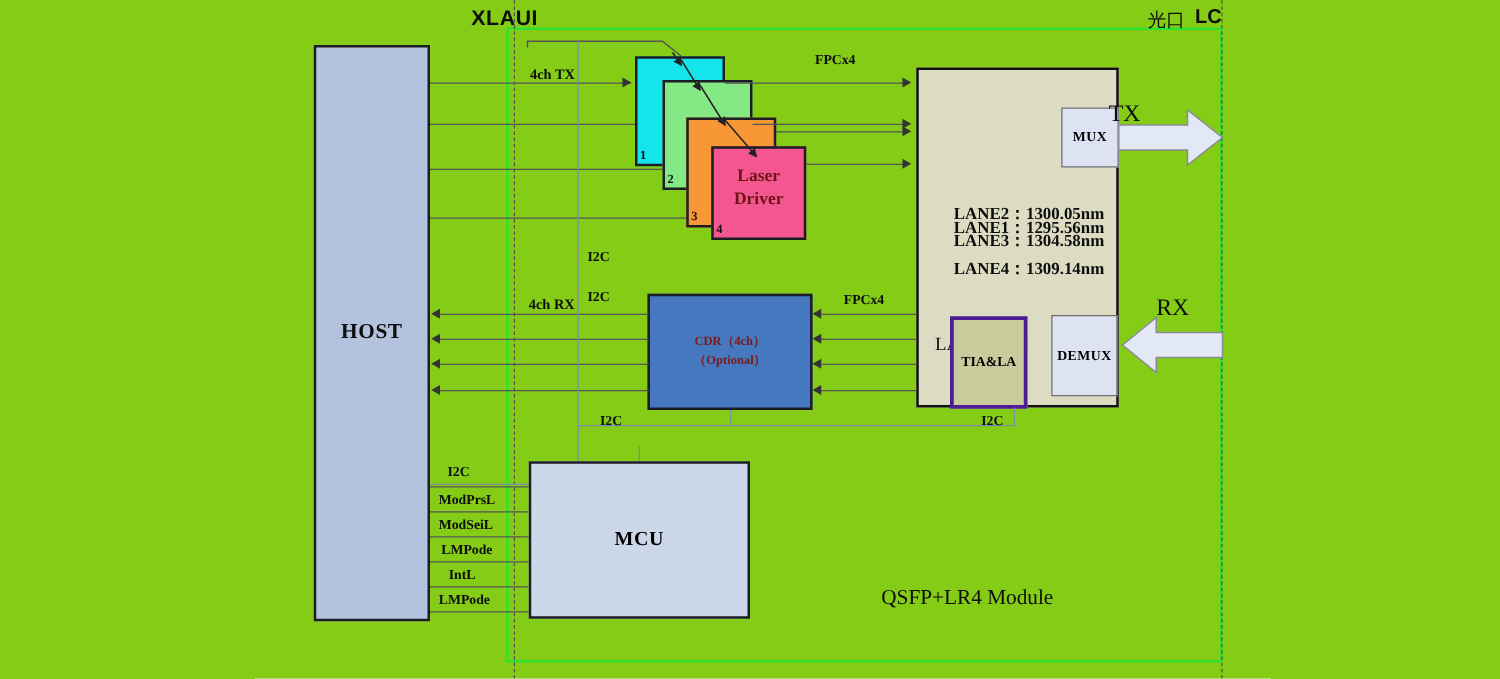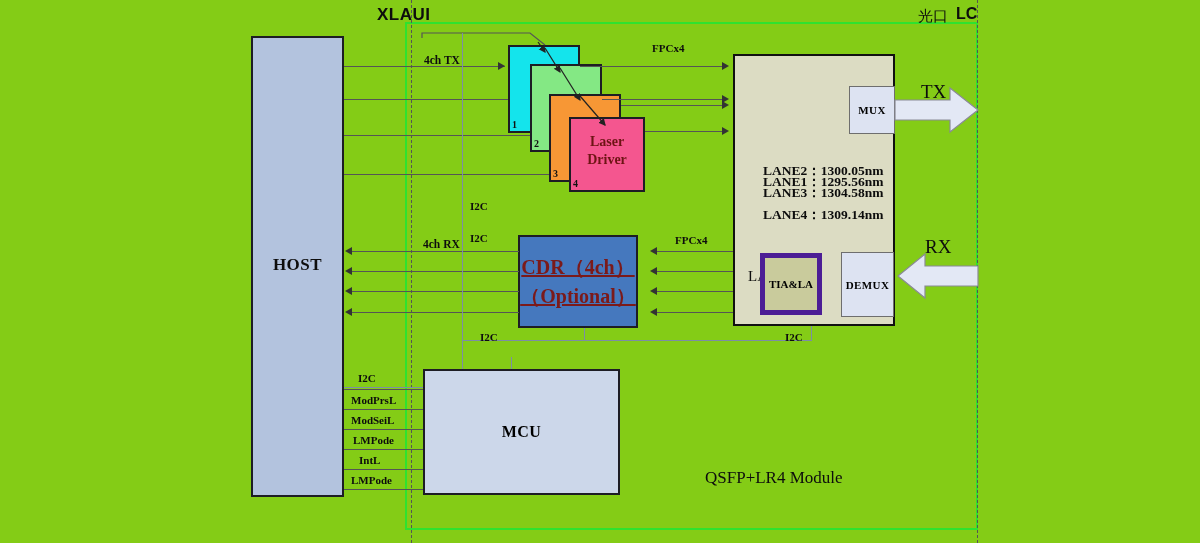--- a/index.html
+++ b/index.html
@@ -20,25 +20,25 @@
 
   #host-box{left:251px;top:36px;width:93px;height:461px;background:#b3c3de;border:2px solid #1d1d24;}
   #host-label{left:251px;top:255px;width:93px;text-align:center;font-size:17px;font-weight:bold;letter-spacing:.5px;}
 
   #lanwdm-box{left:733px;top:54px;width:162px;height:272px;background:#dcdcc3;border:2px solid #111;}
   #lanwdm-title{left:748px;top:268px;font-size:15px;}
   .lane{left:763px;font-size:13.5px;font-weight:bold;}
 
   #mux-box{left:849px;top:86px;width:46px;height:48px;background:#dde3f2;border:1px solid #6e6e6e;font-size:11px;font-weight:bold;letter-spacing:.4px;}
   #demux-box{left:841px;top:252px;width:53px;height:65px;background:#dde3f2;border:1px solid #6e6e6e;font-size:11px;font-weight:bold;letter-spacing:.4px;}
-  #tia-box{left:760px;top:253px;width:62px;height:62px;background:#c9cb9c;border:5px solid #4c1d95;font-size:11px;font-weight:bold;}
+  #tia-box{left:760px;top:253px;width:62px;height:74px;background:#c9cb9c;border:3px solid #4c1d95;font-size:11px;font-weight:bold;}
 
-  #cdr-box{left:518px;top:235px;width:120px;height:93px;background:#4578be;border:2px solid #1d1d24;flex-direction:column;color:#7b1a1a;font-weight:bold;font-size:20px;line-height:1.45;text-decoration:underline;}
+  #cdr-box{left:518px;top:235px;width:132px;height:93px;background:#4578be;border:2px solid #1d1d24;flex-direction:column;color:#7b1a1a;font-weight:bold;font-size:10px;line-height:1.45;}
 
-  #mcu-box{left:423px;top:369px;width:197px;height:126px;background:#ccd7ea;border:2px solid #1d1d24;font-size:16px;font-weight:bold;letter-spacing:.5px;}
+  #mcu-box{left:423px;top:369px;width:177px;height:126px;background:#ccd7ea;border:2px solid #1d1d24;font-size:16px;font-weight:bold;letter-spacing:.5px;}
 
   
   .ld{position:absolute;border:2px solid #1d1d24;box-sizing:border-box;}
   #ld1{left:508px;top:45px;width:72px;height:88px;background:#14e4ec;}
   #ld2{left:530px;top:64px;width:72px;height:88px;background:#84e884;}
   #ld3{left:549px;top:94px;width:72px;height:88px;background:#f79735;}
   #ld4{left:569px;top:117px;width:76px;height:75px;background:#f4568f;}
   .ld-num{position:absolute;font-size:10px;font-weight:bold;color:#111;}
   #ld4-label{position:absolute;left:569px;top:133px;width:76px;text-align:center;color:#6d1414;font-weight:bold;font-size:14px;line-height:1.25;}
 
@@ -49,21 +49,21 @@
 
   .arw-r{position:absolute;width:0;height:0;border-left:7px solid #333;border-top:4.5px solid transparent;border-bottom:4.5px solid transparent;}
   .arw-l{position:absolute;width:0;height:0;border-right:7px solid #333;border-top:4.5px solid transparent;border-bottom:4.5px solid transparent;}
 
   
   .t-sig{font-size:11.5px;font-weight:bold;}
   .t-small{font-size:11px;font-weight:bold;}
   #xlaui-label{left:377px;top:5px;font-size:17px;font-weight:bold;font-family:"Liberation Sans",sans-serif;letter-spacing:.5px;}
   #optical-port-label{left:918px;top:7px;font-size:15px;font-family:"DejaVu Sans",sans-serif;text-align:right;}
   #lc-label{left:956px;top:5px;font-size:16px;font-weight:bold;font-family:"Liberation Sans",sans-serif;}
-  #tx-label{left:921px;top:81px;font-size:19px;}
+  #tx-label{left:887px;top:81px;font-size:19px;}
   #rx-label{left:925px;top:236px;font-size:19px;}
   #module-name{left:705px;top:468px;font-size:17px;}
 </style>
 </head>
 <body>
 
 <div id="stage">
 
   <div id="module-boundary" style="border-color: rgb(47, 226, 47);"></div>
   <div class="dash-v" style="left:411px;top:0px;height:543px;"></div>

